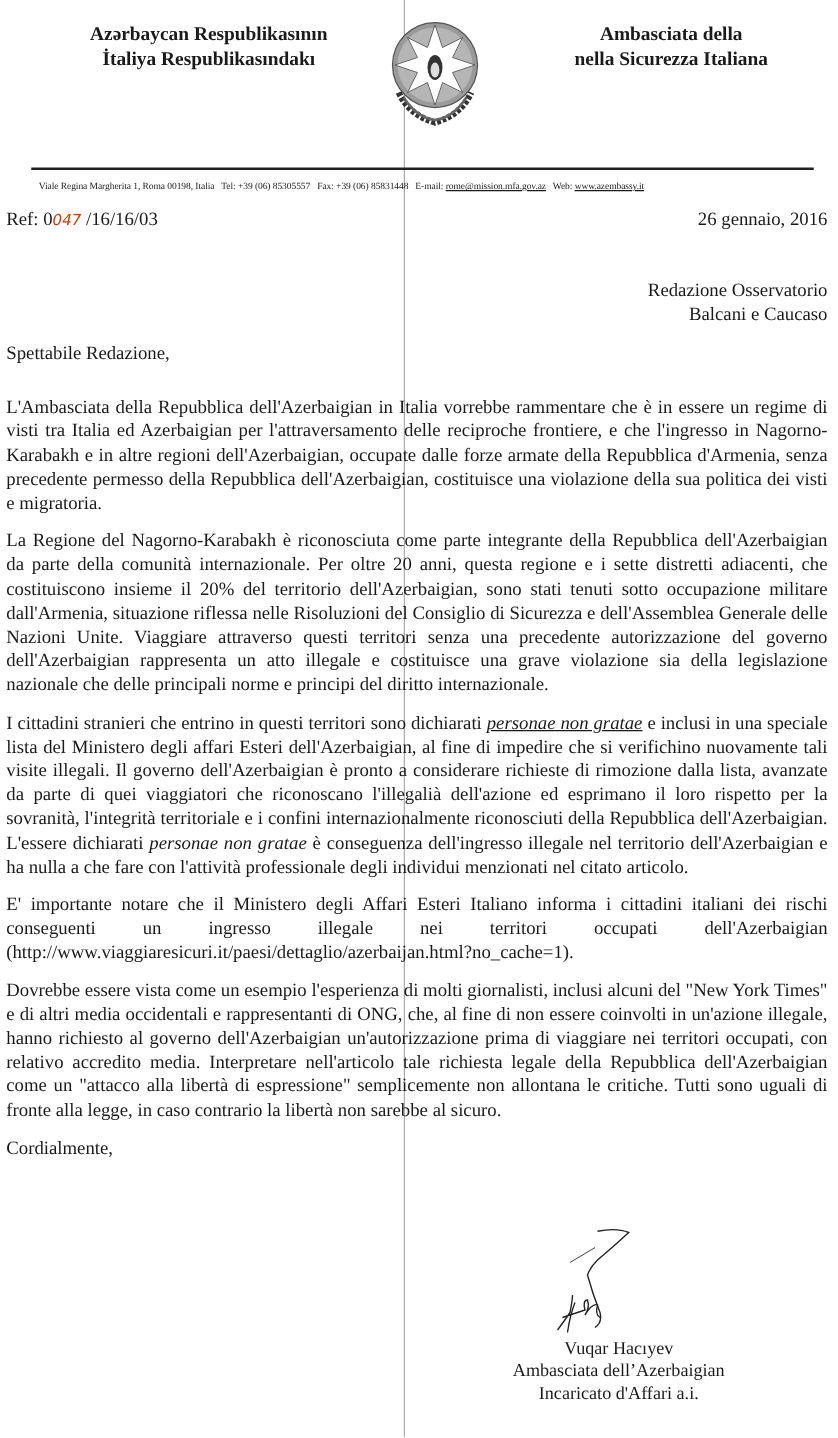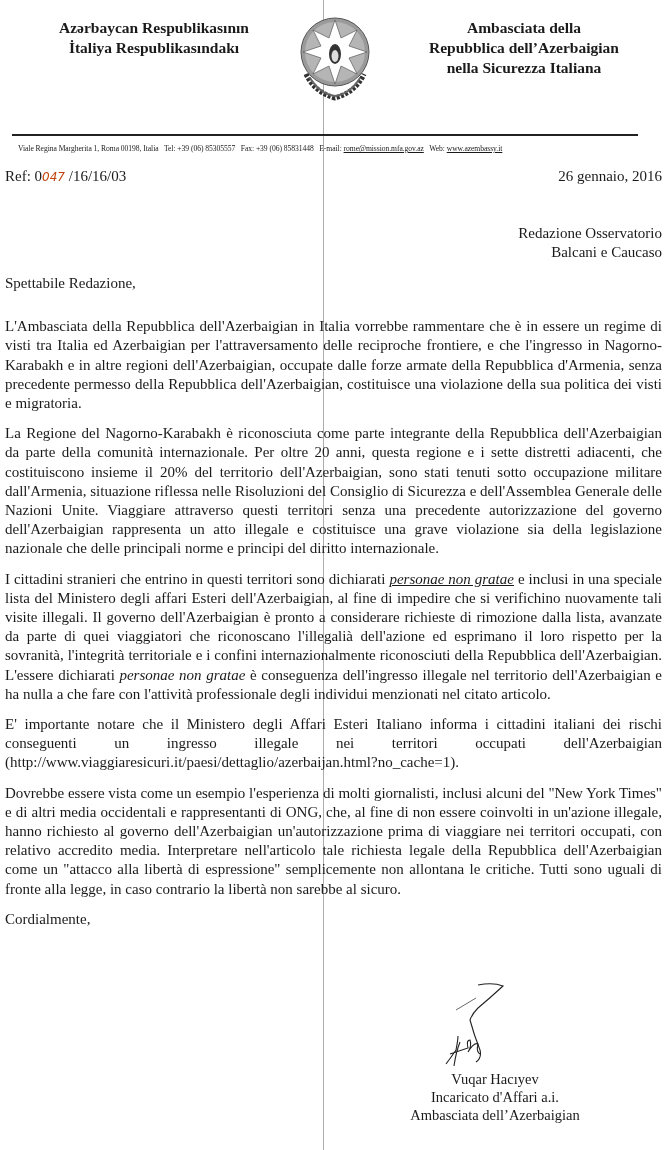--- a/index.html
+++ b/index.html
@@ -5,21 +5,21 @@
     html, body { margin: 0; padding: 0; background: #ffffff; }
     body {
       width: 670px; height: 1150px; position: relative; overflow: hidden;
       font-family: "Liberation Serif", "DejaVu Serif", serif;
       color: #1a1a1a;
     }
     .fold-line {
       position: absolute; left: 323px; top: 0; width: 1px; height: 1150px;
       background: #8a8a8a; opacity: 0.7;
     }
-    .letterhead { position: absolute; left: 4px; top: 0; width: 538px; height: 160px; }
+    .letterhead { position: absolute; left: 17px; top: 0; width: 538px; height: 160px; }
     .lh-left, .lh-right {
       position: absolute; top: 18px; text-align: center;
       font-weight: bold; font-size: 15.5px; line-height: 20px;
     }
     .lh-left { left: 30px; width: 240px; }
     .lh-right { left: 395px; width: 250px; }
     .emblem { position: absolute; left: 290px; top: 8px; width: 82px; height: 100px; }
     .hr-line {
       position: absolute; left: 8px; top: 134px; width: 626px; height: 1.5px;
       background: #222;
@@ -67,21 +67,20 @@
     <polygon fill="#ffffff" stroke="#444" stroke-width="0.6" points="41,12 47,30 63,22 55,38 73,44 55,50 63,66 47,58 41,76 35,58 19,66 27,50 9,44 27,38 19,22 35,30"></polygon>
     <ellipse cx="41" cy="46" rx="6" ry="10" fill="#333"></ellipse>
     <ellipse cx="41" cy="48" rx="3.5" ry="6" fill="#ddd"></ellipse>
     <path d="M12,66 Q20,84 41,90 Q62,84 70,66" fill="none" stroke="#333" stroke-width="5" stroke-dasharray="3,1.5"></path>
     <path d="M16,70 Q26,86 41,88" fill="none" stroke="#666" stroke-width="2"></path>
     <path d="M66,70 Q56,86 41,88" fill="none" stroke="#666" stroke-width="2"></path>
   </svg>
 
   <div class="lh-right">
     <div>Ambasciata della</div>
-    <div>Repubblica dell’Azerbaigian</div>
     <div>nella Sicurezza Italiana</div>
   </div>
 
   <div class="hr-line"></div>
 
   <div class="contact">
     <span>Viale Regina Margherita 1, Roma 00198, Italia</span>&nbsp;&nbsp;
     <span>Tel: +39 (06) 85305557</span>&nbsp;&nbsp;
     <span>Fax: +39 (06) 85831448</span>&nbsp;&nbsp;
     <span>E-mail:</span>
@@ -111,15 +110,15 @@
 </div>
 
 <svg class="sig-svg" viewBox="0 0 120 95">
   <path d="M60,5 Q75,2 85,6 Q72,18 60,28 Q54,34 52,40 Q56,55 62,70 Q64,78 58,82" fill="none" stroke="#222" stroke-width="1.1"></path>
   <path d="M38,30 L58,18" fill="none" stroke="#444" stroke-width="0.8"></path>
   <path d="M28,84 Q34,76 38,70 Q40,60 40,56 M36,86 Q38,72 42,62 M32,74 Q44,70 50,68 Q48,60 52,60 Q54,66 50,72 Q56,62 60,64 Q58,72 62,74" fill="none" stroke="#222" stroke-width="1.1"></path>
 </svg>
 
 <div class="signature-block">
   <div>Vuqar Hacıyev</div>
+  <div>Ambasciata dell’Azerbaigian</div>
   <div>Incaricato d'Affari a.i.</div>
-  <div>Ambasciata dell’Azerbaigian</div>
 </div>
 
 </body></html>

